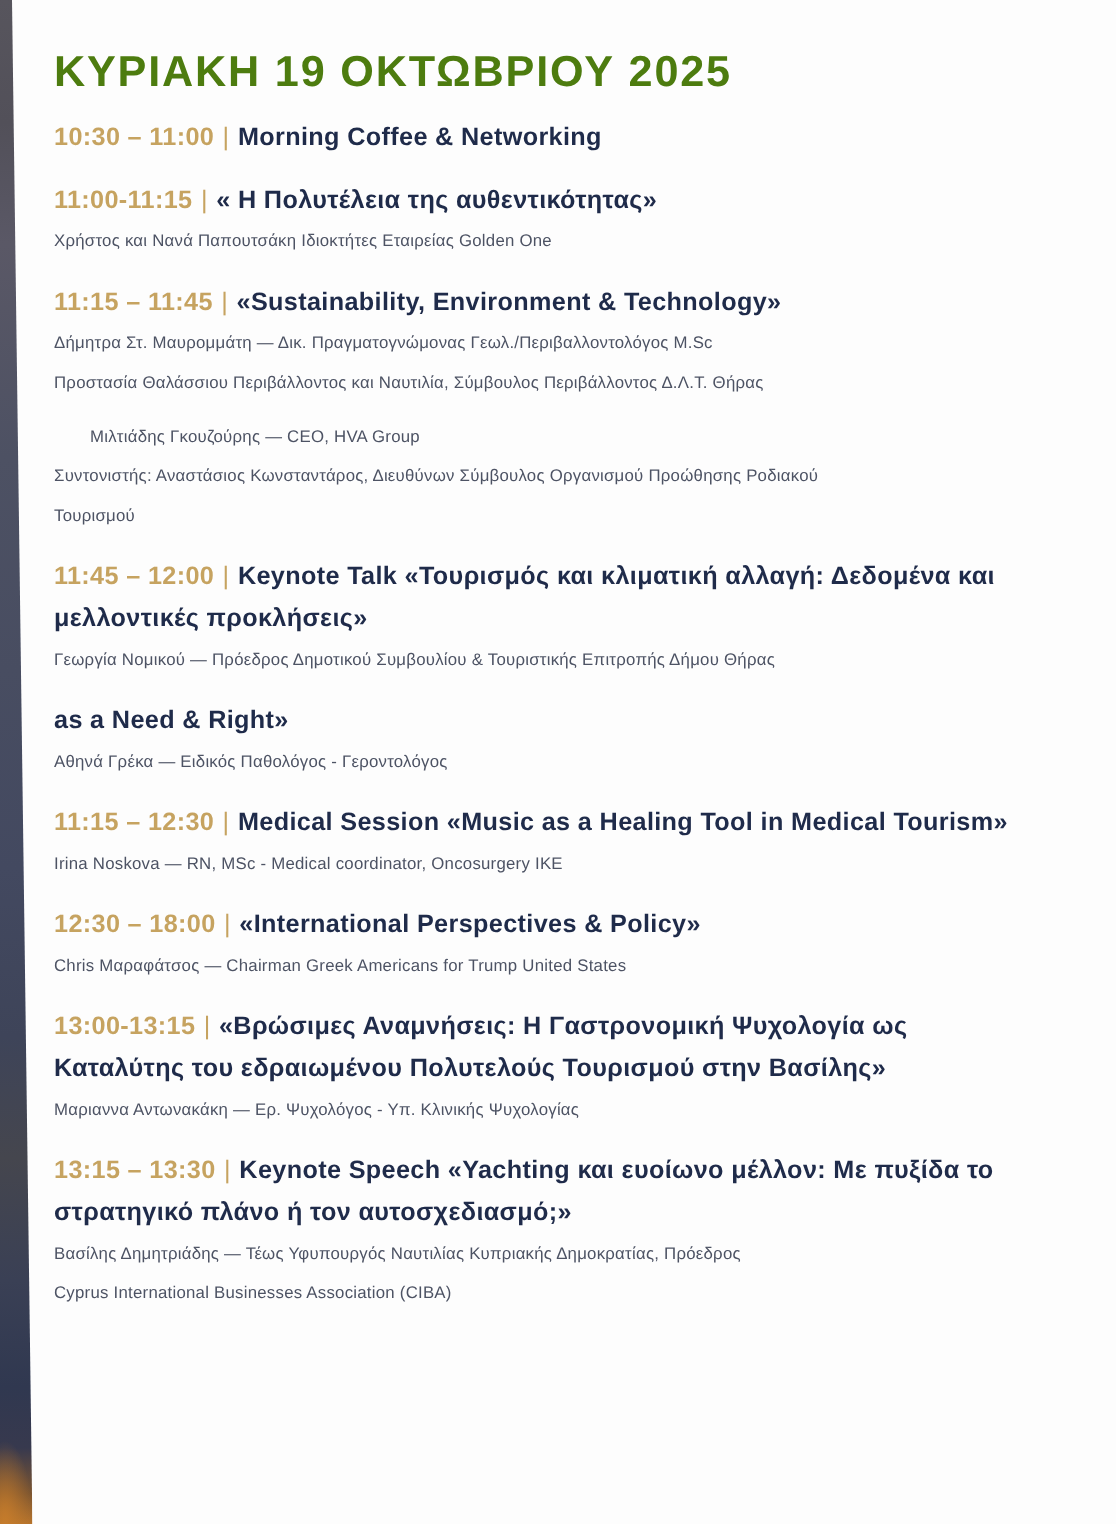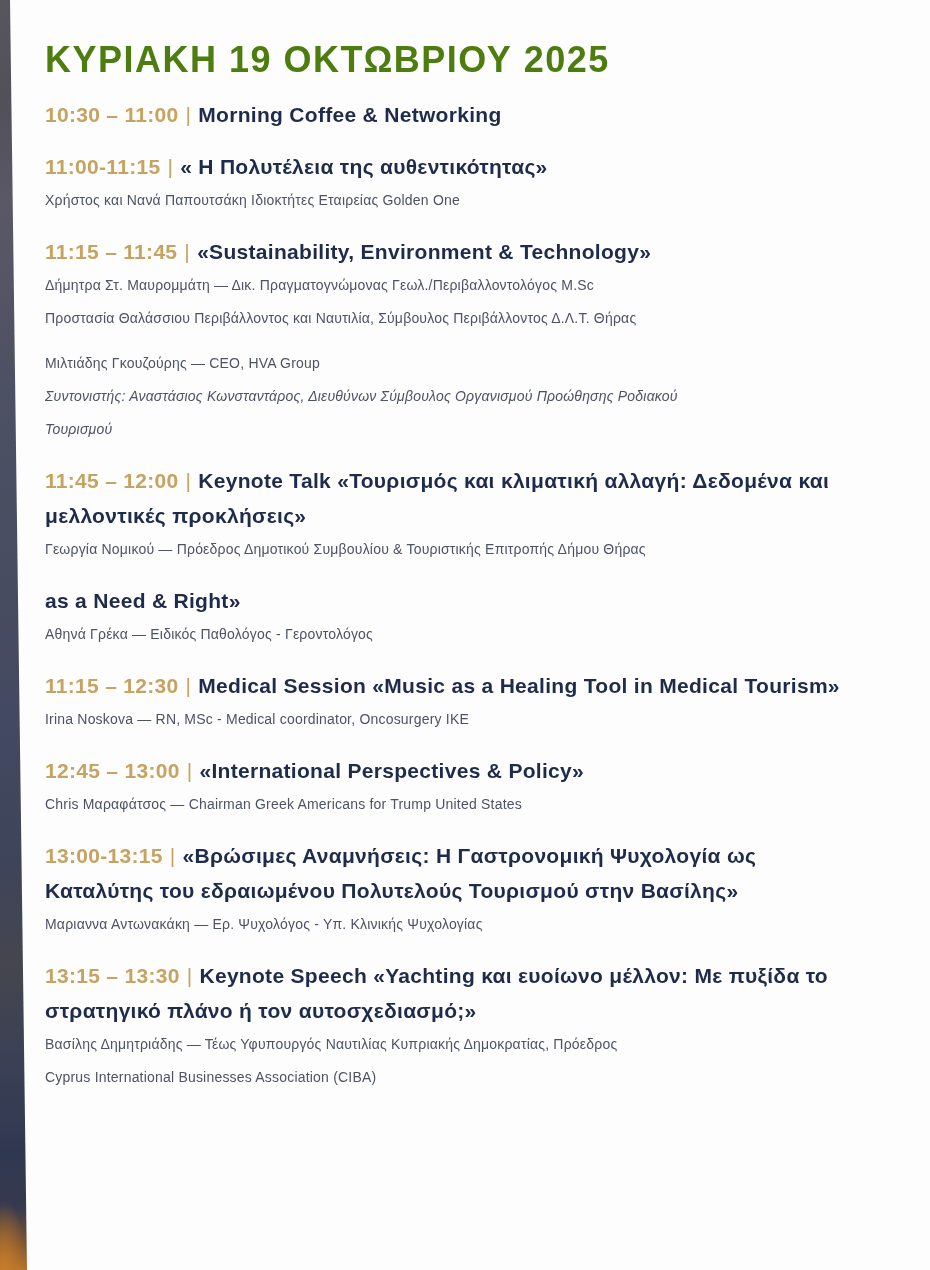--- a/index.html
+++ b/index.html
@@ -76,22 +76,22 @@
   .title-cont { white-space: nowrap; }
   .detail {
     margin: 0;
     font-size: 14px;
     line-height: 33px;
     font-weight: 400;
     color: #4d5364;
     letter-spacing: 0.2px;
     white-space: nowrap;
   }
-  .detail.italic { font-style: italic; }
-  .detail.gap { margin-top: 12px; }
+  .detail.italic { }
+  .detail.gap { margin-top: 12px; margin-left: 30px; }
 </style>
 </head>
 <body>
 
 <div class="edge-strip"></div>
 
 <div class="content">
   <h1 class="page-title">ΚΥΡΙΑΚΗ 19 ΟΚΤΩΒΡΙΟΥ 2025</h1>
   <div class="session-list">
   <div class="session">
@@ -122,21 +122,21 @@
   <p class="session-header title-cont">as a Need &amp; Right»</p>
         <p class="detail">Αθηνά Γρέκα — Ειδικός Παθολόγος - Γεροντολόγος</p>
       </div>
 
   <div class="session">
     <p class="session-header"><span class="time">11:15 – 12:30</span><span class="sep">|</span><span class="title-text">Medical Session «Music as a Healing Tool in Medical Tourism»</span></p>
   <p class="detail">Irina Noskova — RN, MSc - Medical coordinator, Oncosurgery IKE</p>
       </div>
 
   <div class="session">
-    <p class="session-header"><span class="time">12:45 – 13:00</span><span class="sep">|</span><span class="title-text">«International Perspectives &amp; Policy»</span></p>
+    <p class="session-header"><span class="time">12:30 – 18:00</span><span class="sep">|</span><span class="title-text">«International Perspectives &amp; Policy»</span></p>
   <p class="detail">Chris Μαραφάτσος — Chairman Greek Americans for Trump United States</p>
       </div>
 
   <div class="session">
     <p class="session-header"><span class="time">13:00-13:15</span><span class="sep">|</span><span class="title-text">«Βρώσιμες Αναμνήσεις: Η Γαστρονομική Ψυχολογία ως</span></p>
   <p class="session-header title-cont">Καταλύτης του εδραιωμένου Πολυτελούς Τουρισμού στην Βασίλης»</p>
         <p class="detail">Μαριαννα Αντωνακάκη — Ερ. Ψυχολόγος - Υπ. Κλινικής Ψυχολογίας</p>
       </div>
 
   <div class="session">

